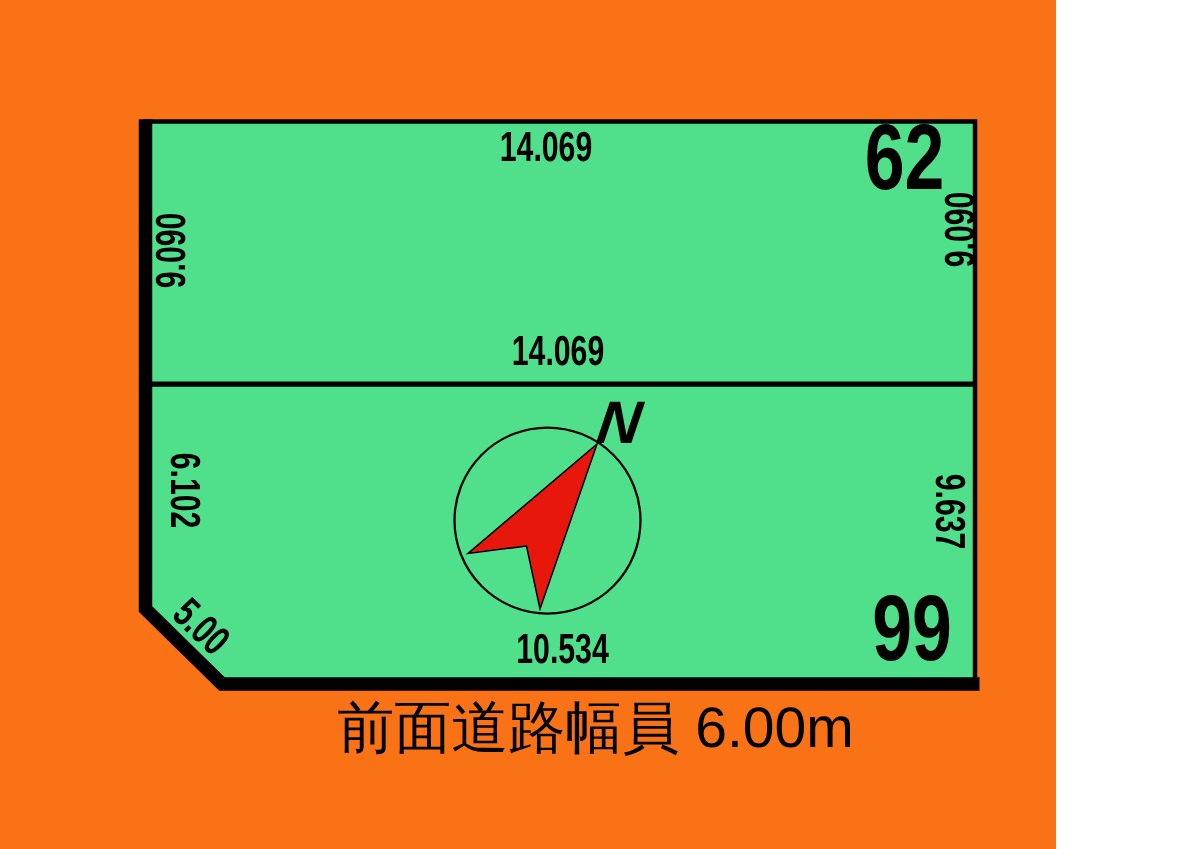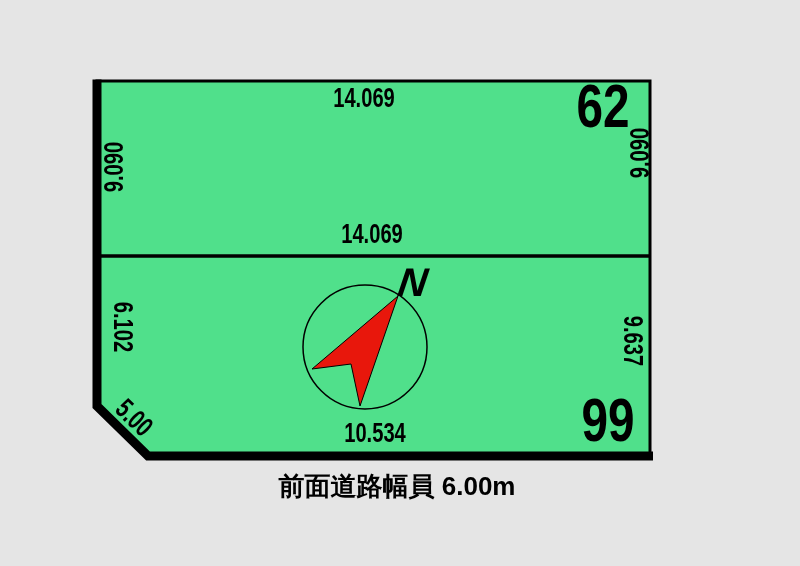--- a/index.html
+++ b/index.html
@@ -1,19 +1,19 @@
 <!DOCTYPE html>
 <html><head>
 <meta charset="utf-8">
 <style>
   html,body{margin:0;padding:0;background:#ffffff;}
   .stage{
     position:relative;
-    width:800px;height:566px;
-    background:#e5e5e5;
+    width:704px;height:566px;
+    background:#f97316;
     overflow:hidden;
     font-family:"Liberation Sans","DejaVu Sans",sans-serif;
   }
   .plot-svg{position:absolute;left:0;top:0;}
   .label{
     position:absolute;
     color:#000;
     white-space:nowrap;
     line-height:1;
     user-select:none;
@@ -25,22 +25,22 @@
   .lotnum{
     font-weight:bold;
     font-size:62px;
   }
   .north-n{
     font-weight:bold;
     font-style:italic;
     font-size:40px;
   }
   .caption{
-    font-weight:bold;
-    font-size:26px;
+    font-weight:normal;
+    font-size:38px;
   }
   
   #dim-top-14069   {left:364px;top:98px; transform:translate(-50%,-50%) scaleX(.72);}
   #dim-mid-14069   {left:372px;top:234px;transform:translate(-50%,-50%) scaleX(.72);}
   #dim-left-9090   {left:114px;top:167px;transform:translate(-50%,-50%) rotate(-90deg) scaleX(.72);}
   #dim-right-9090  {left:640px;top:153px;transform:translate(-50%,-50%) rotate(-90deg) scaleX(.72);}
   #dim-left-6102   {left:123px;top:327px;transform:translate(-50%,-50%) rotate(90deg) scaleX(.72);}
   #dim-right-9637  {left:633px;top:341px;transform:translate(-50%,-50%) rotate(90deg) scaleX(.72);}
   #dim-corner-500  {left:134px;top:418px;transform:translate(-50%,-50%) rotate(44deg) scaleX(.72);}
   #dim-bot-10534   {left:375px;top:433px;transform:translate(-50%,-50%) scaleX(.72);}

